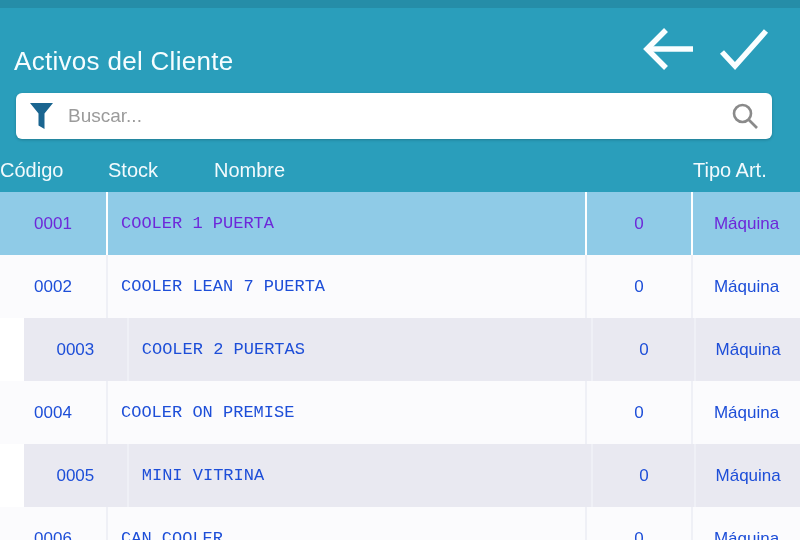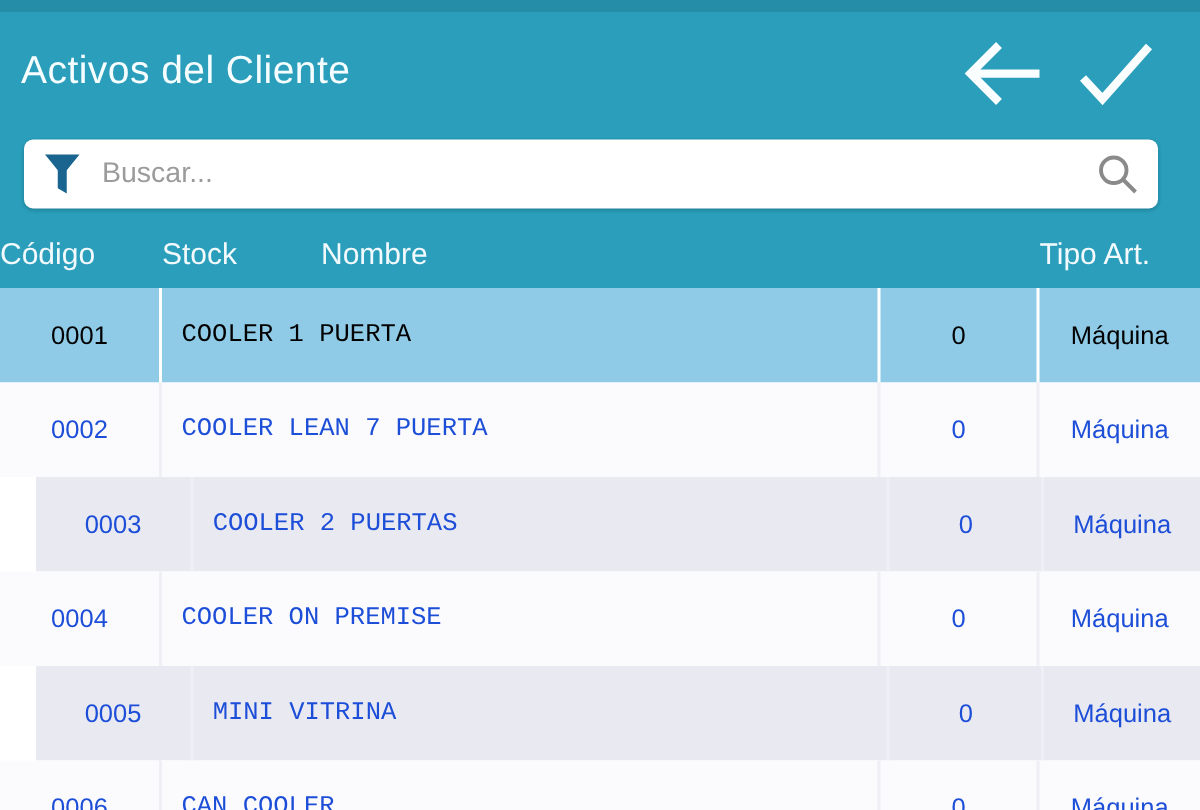--- a/index.html
+++ b/index.html
@@ -3,21 +3,21 @@
 <meta charset="utf-8">
 <style>
   * { margin:0; padding:0; box-sizing:border-box; }
   html,body { width:800px; height:540px; overflow:hidden; background:#fff;
               font-family:"Liberation Sans","DejaVu Sans",sans-serif; }
 
   
   .appbar { position:relative; width:800px; height:192px; background:#2A9EBB; }
   .statusbar { position:absolute; top:0; left:0; right:0; height:8px;
                background:rgba(0,0,0,0.10); }
-  .title { position:absolute; left:14px; top:31px; font-size:26px;
+  .title { position:absolute; left:14px; top:46px; font-size:26px;
            color:#F6FDFF; letter-spacing:0.3px; }
   .icon-btn { position:absolute; background:none; border:none; padding:0; cursor:pointer; }
   .icon-btn.back  { left:639px; top:24px; width:58px; height:50px; }
   .icon-btn.check { left:715px; top:26px; width:58px; height:46px; }
 
   
   .searchbar { position:absolute; left:16px; top:93px; width:756px; height:46px;
                background:#FFFFFF; border-radius:6px;
                box-shadow:0 1px 3px rgba(0,0,0,0.22);
                display:flex; align-items:center; padding:0 13px; }
@@ -35,21 +35,21 @@
   .th.stock  { width:106px; }
   .th.tipo   { width:107px; }
 
   
   .tbody { width:800px; }
   .row { display:flex; height:63px; --div:#EFF0F6; background:#FBFBFD; }
   .row.alt { background:#E9E9F1;margin-left:24px; }
   .row.selected { background:#8FCBE7; --div:#FFFFFF; }
   .cell { display:flex; align-items:center; justify-content:center;
           font-size:17px; color:#1d4ed8; }
-  .row.selected .cell { color:#000000; }
+  .row.selected .cell { color:#6d28d9; }
   .cell.codigo { width:108px; border-right:2px solid var(--div); }
   .cell.nombre { width:479px; justify-content:flex-start; padding-left:13px;
                  border-right:2px solid var(--div);font-family:Liberation Mono, monospace; }
   .cell.stock  { width:106px; border-right:2px solid var(--div); }
   .cell.tipo   { width:107px; }
 </style>
 </head>
 <body>
 
 <div class="appbar">

